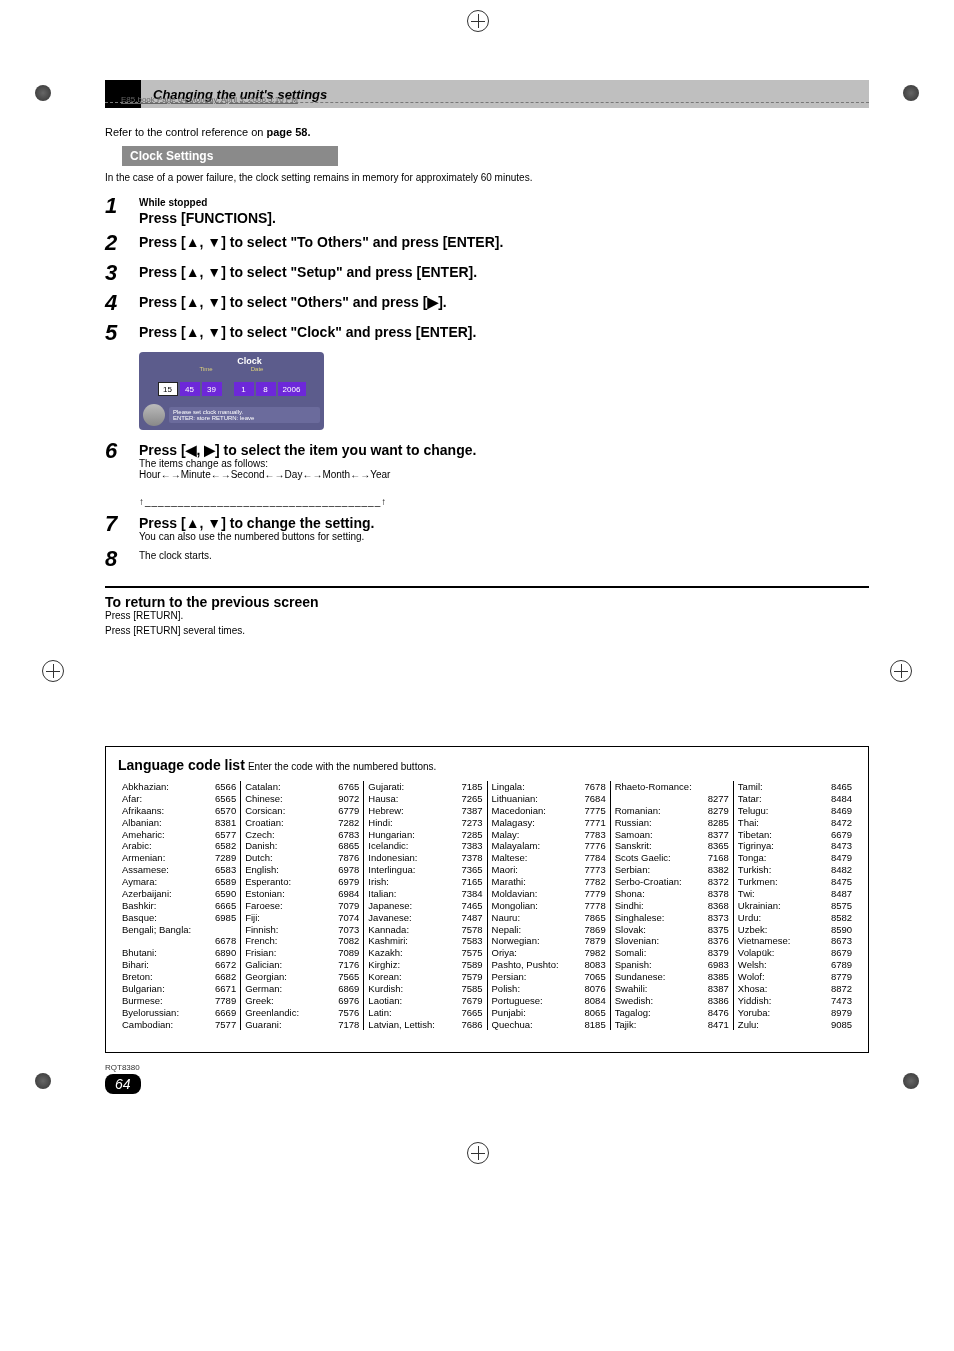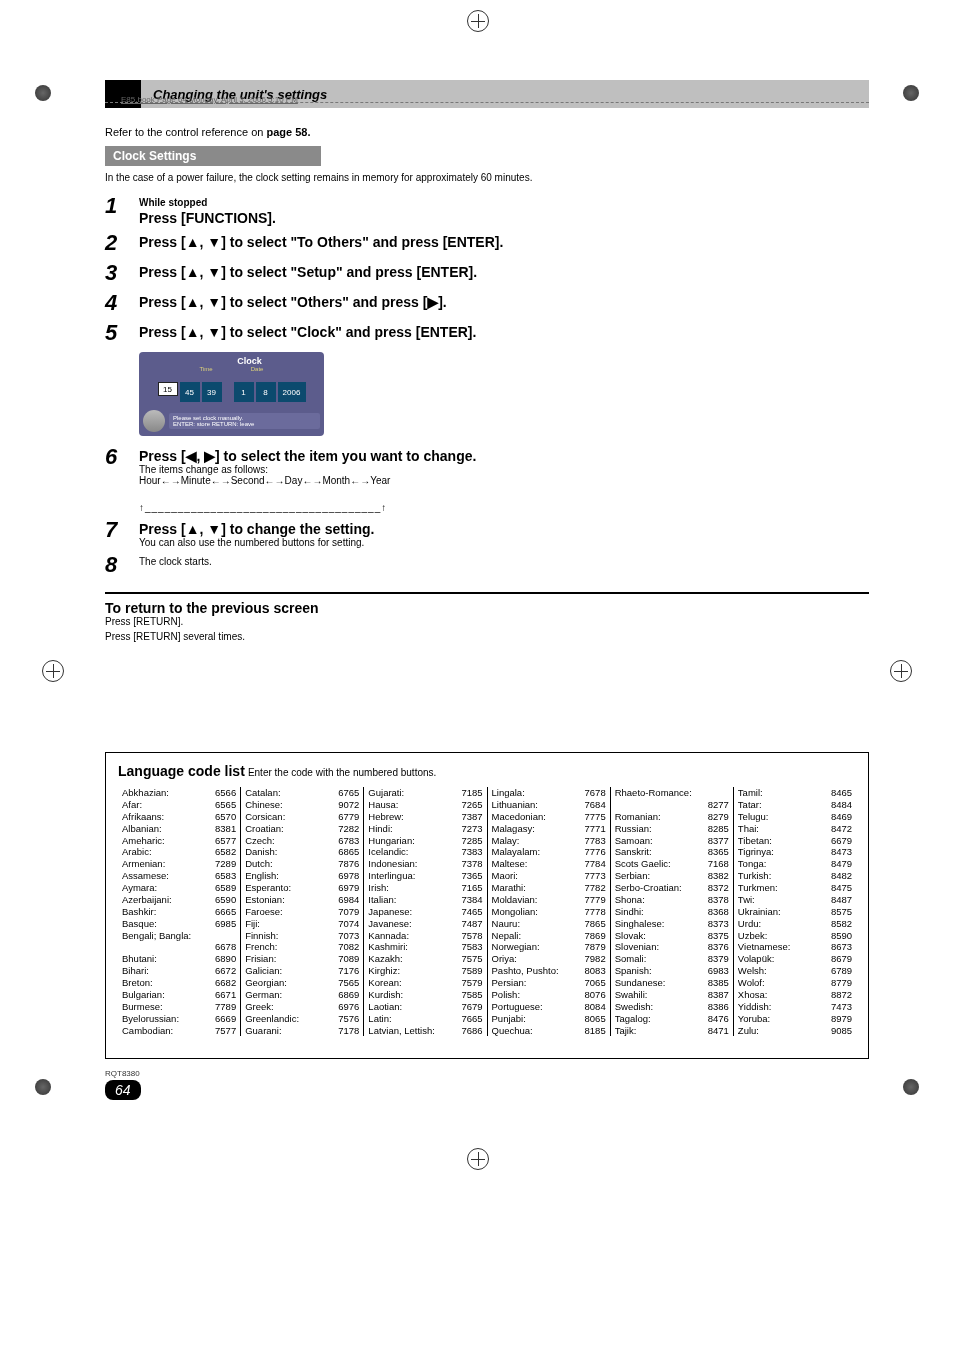--- a/index.html
+++ b/index.html
@@ -93,20 +93,21 @@
   .bold { font-weight: bold; }
 
   .subsection-bar {
     background: #8a8a8a;
     color: #fff;
     font-weight: bold;
     padding: 3px 8px;
     margin-top: 8px;
     font-size: 12px;
     width: 200px;
+    margin-left: 17px;
   }
 
   .note-after { margin-top: 6px; font-size: 10px; }
 
   .steps { margin-top: 10px; }
   .step { display: flex; align-items: flex-start; margin-bottom: 4px; }
   .step-num {
     font-size: 22px;
     font-weight: bold;
     font-style: italic;
@@ -129,23 +130,23 @@
   }
   .clock-panel .cp-title { text-align: center; font-weight: bold; font-size: 9px; padding-left: 36px; }
   .clock-panel .cp-row {
     display: flex;
     justify-content: center;
     gap: 2px;
     margin-top: 10px;
   }
   .cp-label-row { display:flex; justify-content:center; gap:38px; font-size:6px; color:#dcd17a;}
   .cp-box {
-    background: #0c4a6e;
+    background: #6d28d9;
     width: 20px;
-    height: 20px;
+    height: 14px;
     display: inline-flex;
     align-items: center;
     justify-content: center;
     color: #fff;
     font-size: 8px;
   }
   .cp-box.sel { background:#fff; color:#000; border:1px solid #222; width:18px; height:12px; }
   .cp-bottom {
     margin: 8px 4px 2px 4px;
     display: flex;

